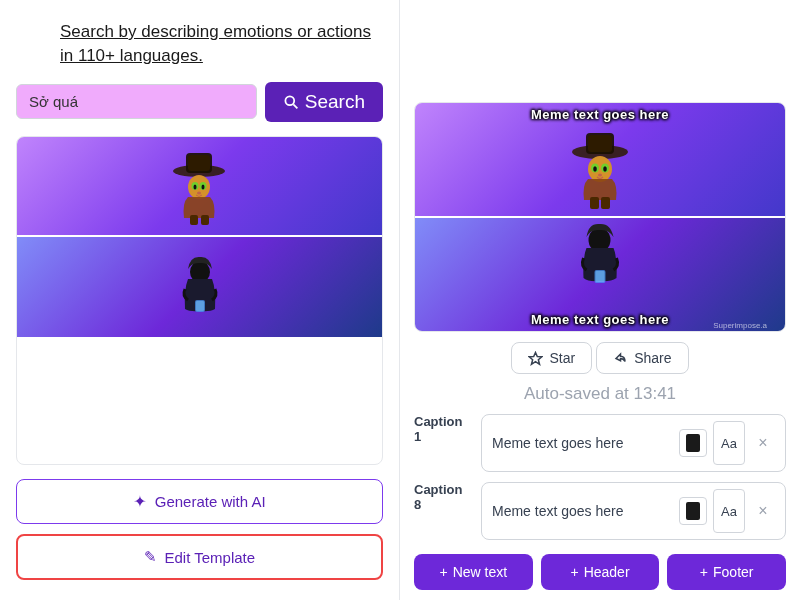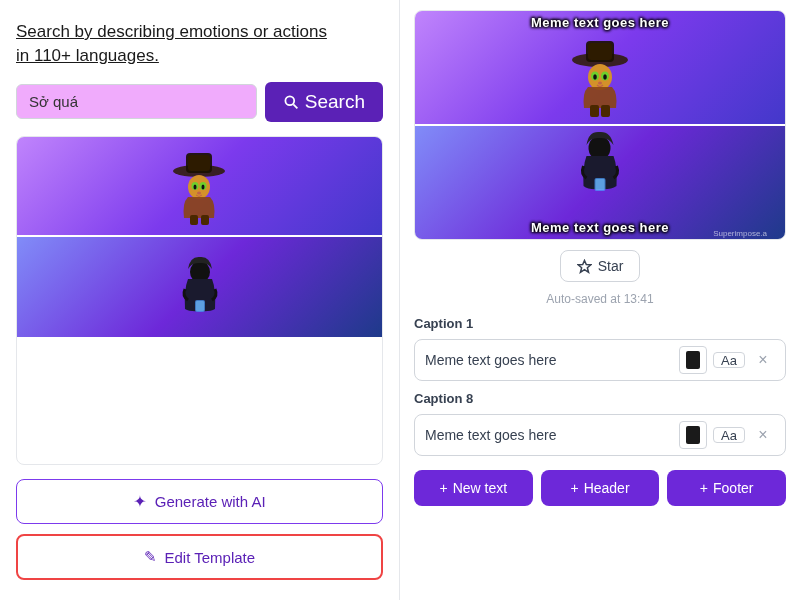--- a/index.html
+++ b/index.html
@@ -27,20 +27,21 @@
       flex-direction: column;
       gap: 14px;
       border-right: 1px solid #e5e7eb;
     }
 
     .left-header {
       font-size: 17px;
       font-weight: 500;
       color: #1a1a1a;
       line-height: 1.4;
+      margin-left: 44px;
     }
     .left-header span {
       text-decoration: underline;
     }
 
     .search-row {
       display: flex;
       gap: 8px;
       align-items: center;
     }
@@ -128,20 +129,21 @@
     }
 
     
     .right-panel {
       flex: 1;
       padding: 10px 14px;
       display: flex;
       flex-direction: column;
       gap: 10px;
       overflow: hidden;
+      justify-content: flex-end;
     }
 
     .meme-preview-right {
       border: 1px solid #e5e7eb;
       border-radius: 8px;
       overflow: hidden;
       height: 230px;
       position: relative;
     }
 
@@ -199,28 +201,28 @@
       border-radius: 8px;
       padding: 7px 16px;
       font-size: 14px;
       cursor: pointer;
       display: flex;
       align-items: center;
       gap: 6px;
     }
 
     .auto-saved {
-      font-size: 12px;
+      font-size: 17px;
       color: #9ca3af;
       text-align: center;
     }
 
     .caption-section {
       display: flex;
-      flex-direction: column;
+      flex-direction: row;
       gap: 8px;
     }
 
     .caption-label {
       font-size: 13px;
       font-weight: 600;
       color: #374151;
     }
 
     .caption-input-row {
@@ -257,21 +259,21 @@
 
     .color-swatch {
       width: 14px;
       height: 18px;
       background: #1a1a1a;
       border-radius: 2px;
     }
 
     .caption-font-btn {
       width: 32px;
-      height: 16px;
+      height: 44px;
       border: 1px solid #d1d5db;
       border-radius: 4px;
       background: #fff;
       font-size: 13px;
       color: #374151;
       cursor: pointer;
     }
 
     .caption-close-btn {
       width: 24px;
@@ -448,20 +450,26 @@
       </div>
     </div>
 
     <div class="action-row">
       <button class="btn-action">
         <svg class="star-icon" viewBox="0 0 20 20">
           <polygon points="10,2 12.4,7.5 18.5,7.6 13.8,11.7 15.4,17.7 10,14.3 4.6,17.7 6.2,11.7 1.5,7.6 7.6,7.5"></polygon>
         </svg>
         <span>Star</span>
       </button>
+      <button class="btn-action">
+        <svg class="share-icon" viewBox="0 0 20 20">
+          <path d="M4 10 L10 4 L10 7 Q16 7 16 14 Q14 10 10 10 L10 13 Z"></path>
+        </svg>
+        <span>Share</span>
+      </button>
     </div>
 
     <div class="auto-saved">Auto-saved at 13:41</div>
 
     <div class="caption-section">
       <div class="caption-label">Caption 1</div>
       <div class="caption-input-row">
         <input class="caption-text-input" type="text" value="Meme text goes here" style="">
         <button class="caption-color-btn">
           <div class="color-swatch"></div>

